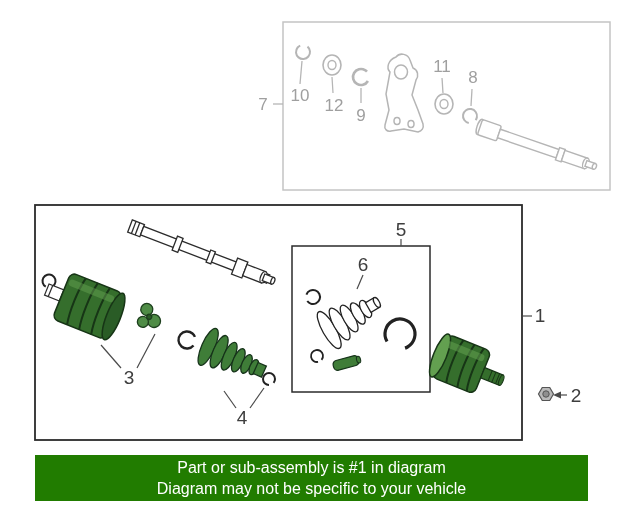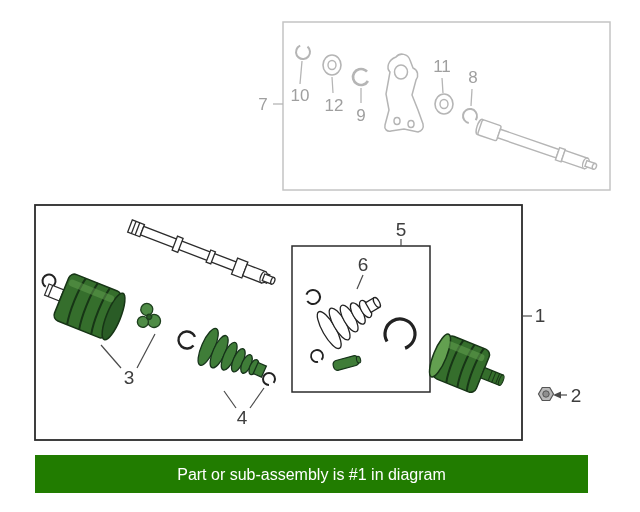--- a/index.html
+++ b/index.html
@@ -5,21 +5,21 @@
   * { box-sizing: border-box; }
   html, body { margin: 0; padding: 0; }
   body {
     width: 640px; height: 512px;
     background: #ffffff;
     font-family: "Liberation Sans", sans-serif;
   }
   .stage { position: relative; width: 640px; height: 512px; background: #ffffff; overflow: hidden; }
   .stage svg { position: absolute; left: 0; top: 0; }
   .banner {
-    position: absolute; left: 35px; top: 455px; width: 553px; height: 38px;
+    position: absolute; left: 35px; top: 455px; width: 553px; height: 46px;
     background: #217c00; color: #ffffff;
     display: flex; flex-direction: column; align-items: center; justify-content: center;
     font-size: 16px; line-height: 21px; text-align: center;
     font-family: "Liberation Sans", sans-serif;
   }
   text.lbl-main { font-family: "Liberation Sans", sans-serif; font-size: 19px; fill: #3e3e3e; }
   text.lbl-faded { font-family: "Liberation Sans", sans-serif; font-size: 17px; fill: #9f9f9f; }
   .ln-main { stroke: #4a4a4a; stroke-width: 1.2; }
   .ln-faded { stroke: #b5b5b5; stroke-width: 1.3; }
 </style>
@@ -202,14 +202,15 @@
       <g>
         <line x1="567" y1="395" x2="558" y2="395" class="ln-main"></line>
         <polygon points="553,395 561,391.5 561,398.5" fill="#4a4a4a"></polygon>
       </g>
       <text x="576" y="402" text-anchor="middle" class="lbl-main">2</text>
     </g>
   </svg>
 
   <div class="banner">
     <div>Part or sub-assembly is #1 in diagram</div>
+    <div>Diagram may not be specific to your vehicle</div>
   </div>
 </div>
 
 </body></html>

